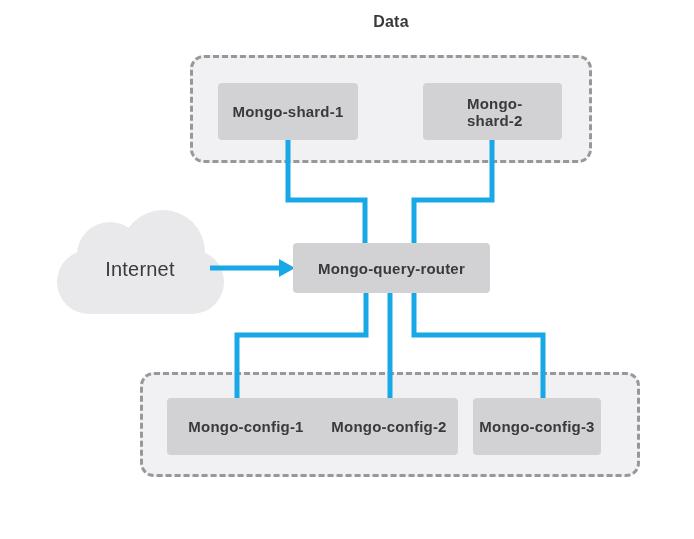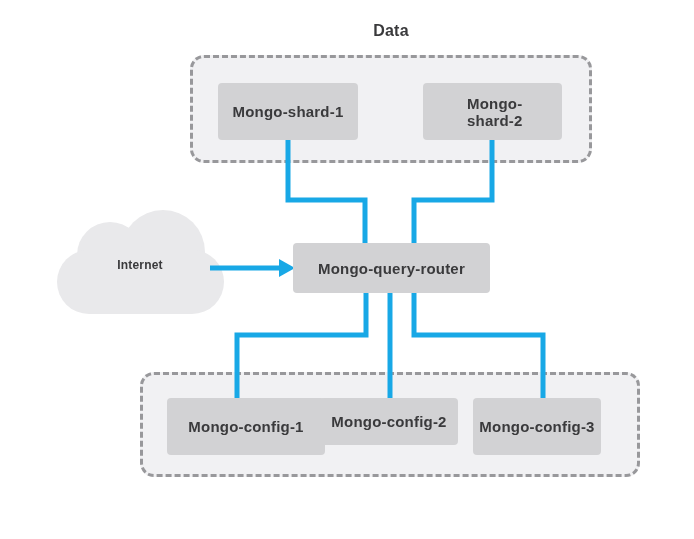--- a/index.html
+++ b/index.html
@@ -20,21 +20,21 @@
     color:var(--text);
     overflow:hidden;
   }
   .group-label{
     position:absolute;
     font-size:16px;font-weight:bold;
     text-align:center;
     color:var(--text);
     letter-spacing:.2px;
   }
-  .label-data{left:190px;top:22px;width:402px;}
+  .label-data{left:190px;top:13px;width:402px;}
   .label-config{left:140px;top:488px;width:500px;}
   .group{
     position:absolute;
     background:var(--group-fill);
     border:3px dashed var(--group-border);
     border-radius:14px;
     box-sizing:border-box;
     z-index:0;
   }
   .group-data{left:190px;top:55px;width:402px;height:108px;}
@@ -54,27 +54,27 @@
     font-size:15px;font-weight:bold;
     letter-spacing:.2px;
     color:var(--text);
     z-index:2;
     box-sizing:border-box;
   }
   .n-shard1{left:218px;top:83px;width:140px;height:57px;}
   .n-shard2{left:423px;top:83px;width:139px;height:57px;padding-left:44px;}
   .n-router{left:293px;top:243px;width:197px;height:50px;}
   .n-config1{left:167px;top:398px;width:158px;height:57px;}
-  .n-config2{left:320px;top:398px;width:138px;height:47px;}
+  .n-config2{left:320px;top:398px;width:138px;height:57px;}
   .n-config3{left:473px;top:398px;width:128px;height:57px;}
   .internet-label{
     position:absolute;
     left:80px;top:258px;width:120px;
     text-align:center;
-    font-size:12px;font-weight:bold;
+    font-size:20px;font-weight:normal;
     color:var(--text);
     z-index:3;
     letter-spacing:.2px;
   }
 </style>
 </head>
 <body>
 
 <div class="stage">
 

